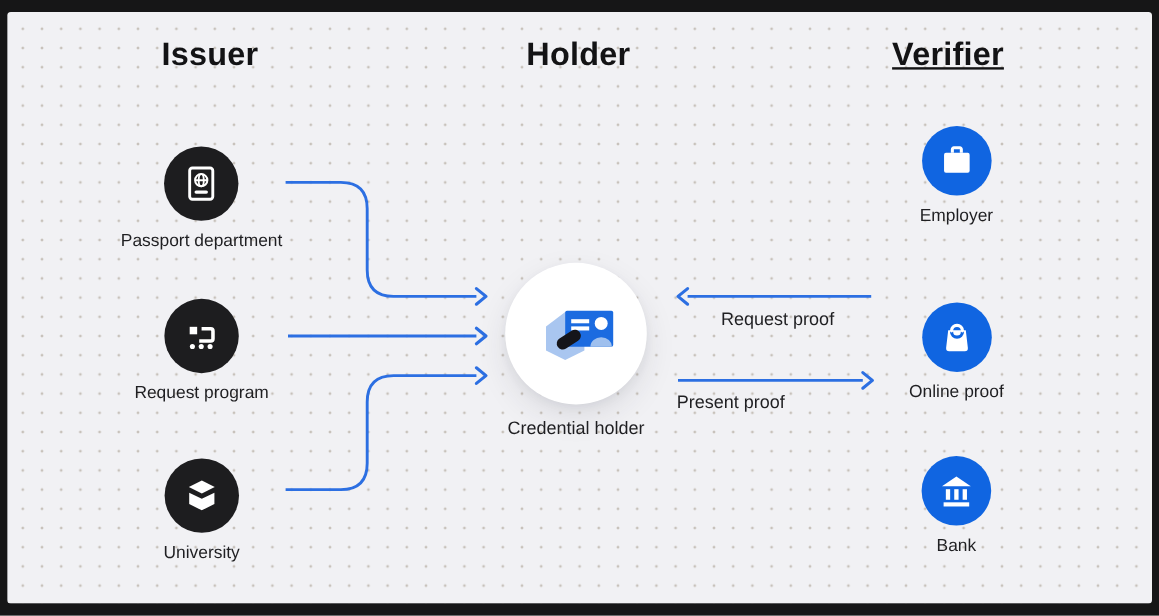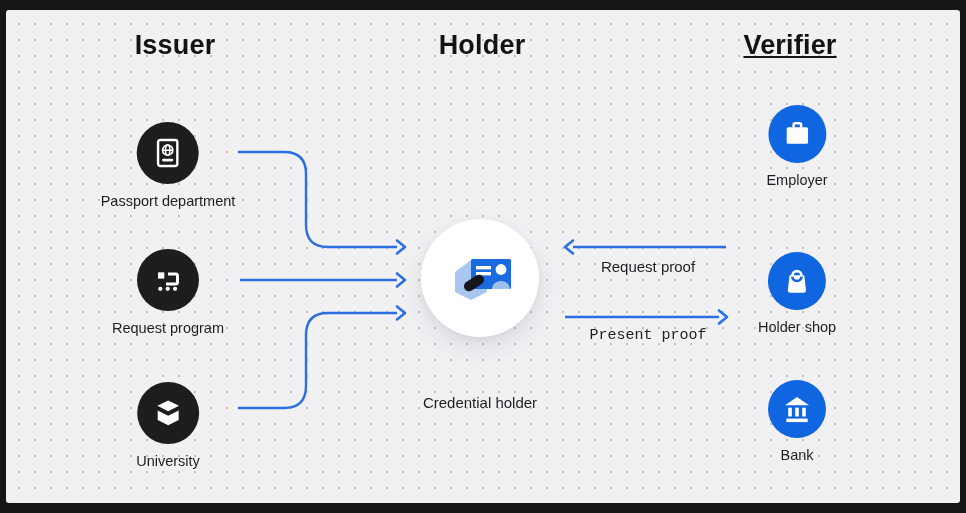--- a/index.html
+++ b/index.html
@@ -65,21 +65,21 @@
     <path class="arrow-head" d="M391,263.5 L399,270 L391,276.5"></path>
     <path class="arrow-path" d="M232,398 H278 Q300,398 300,376 V325 Q300,303 322,303 H391"></path>
     <path class="arrow-head" d="M391,296.5 L399,303 L391,309.5"></path>
     <path class="arrow-path" d="M720,237 H567"></path>
     <path class="arrow-head" d="M567,230.5 L559,237 L567,243.5"></path>
     <path class="arrow-path" d="M559,307 H713"></path>
     <path class="arrow-head" d="M713,300.5 L721,307 L713,313.5"></path>
   </svg>
 
   <div class="flow-label" style="left:642px;top:248px;">Request proof</div>
-  <div class="flow-label" style="left:642px;top:317px;font-family:Liberation Mono, monospace;">Present proof</div>
+  <div class="flow-label" style="left:603px;top:317px;">Present proof</div>
 
   <div class="node" style="left:162px;top:112px;">
     <div class="circle black">
       <svg width="34" height="34" viewBox="0 0 24 24">
         <rect x="5.2" y="2.8" width="13.6" height="18.4" rx="1.6" fill="none" stroke="#fff" stroke-width="1.7"></rect>
         <circle cx="12" cy="10" r="3.6" fill="none" stroke="#fff" stroke-width="1.2"></circle>
         <ellipse cx="12" cy="10" rx="1.5" ry="3.6" fill="none" stroke="#fff" stroke-width="1.1"></ellipse>
         <line x1="8.4" y1="10" x2="15.6" y2="10" stroke="#fff" stroke-width="1.1"></line>
         <line x1="9" y1="17" x2="15" y2="17" stroke="#fff" stroke-width="1.9" stroke-linecap="round"></line>
       </svg>
@@ -103,21 +103,21 @@
   <div class="node" style="left:162px;top:372px;">
     <div class="circle black">
       <svg width="36" height="36" viewBox="0 0 24 24">
         <polygon points="12,3.6 19.2,7.2 12,10.8 4.8,7.2" fill="#fff"></polygon>
         <path d="M5,10.4 L12,13.8 L19,10.4 L19,16.6 L12,20.2 L5,16.6 Z" fill="#fff"></path>
       </svg>
     </div>
     <div class="node-label">University</div>
   </div>
 
-  <div class="node" style="left:474px;top:209px;gap:45px;">
+  <div class="node" style="left:474px;top:209px;">
     <div class="circle white">
       <svg width="70" height="62" viewBox="0 0 70 62">
         <polygon points="10,25 26,13 42,19 42,45 26,53 10,45" fill="#a9c6f0"></polygon>
         <rect x="26" y="12" width="40" height="30" rx="1.5" fill="#1b6be0"></rect>
         <rect x="31" y="19" width="15" height="3.4" fill="#fff"></rect>
         <rect x="31" y="25" width="15" height="3.4" fill="#fff"></rect>
         <circle cx="56" cy="22.5" r="5.4" fill="#fff"></circle>
         <path d="M47,42 a9,8 0 0 1 18,0 z" fill="#9fc0ee"></path>
         <rect x="18" y="31" width="22" height="10" rx="5" fill="#15151a" transform="rotate(-33 29 36)"></rect>
       </svg>
@@ -136,21 +136,21 @@
   </div>
 
   <div class="node" style="left:791px;top:242px;">
     <div class="circle blue">
       <svg width="32" height="32" viewBox="0 0 24 24">
         <path d="M6.5,7.6 h11 l1.3,11.2 a1.9,1.9 0 0 1 -1.9,2 H7.1 a1.9,1.9 0 0 1 -1.9,-2 z" fill="#fff"></path>
         <path d="M8.6,8.6 a3.4,3.4 0 0 0 6.8,0" fill="none" stroke="#1065e1" stroke-width="2" stroke-linecap="round"></path>
         <path d="M8.6,8 a3.4,3.4 0 0 1 6.8,0" fill="none" stroke="#fff" stroke-width="2" stroke-linecap="round"></path>
       </svg>
     </div>
-    <div class="node-label">Holder shop</div>
+    <div class="node-label">Online proof</div>
   </div>
 
   <div class="node" style="left:791px;top:370px;">
     <div class="circle blue">
       <svg width="32" height="32" viewBox="0 0 24 24">
         <polygon points="12,3 21,9.2 3,9.2" fill="#fff"></polygon>
         <rect x="5.4" y="11" width="2.7" height="6.6" fill="#fff"></rect>
         <rect x="10.65" y="11" width="2.7" height="6.6" fill="#fff"></rect>
         <rect x="15.9" y="11" width="2.7" height="6.6" fill="#fff"></rect>
         <rect x="4" y="19.2" width="16" height="2.6" fill="#fff"></rect>

